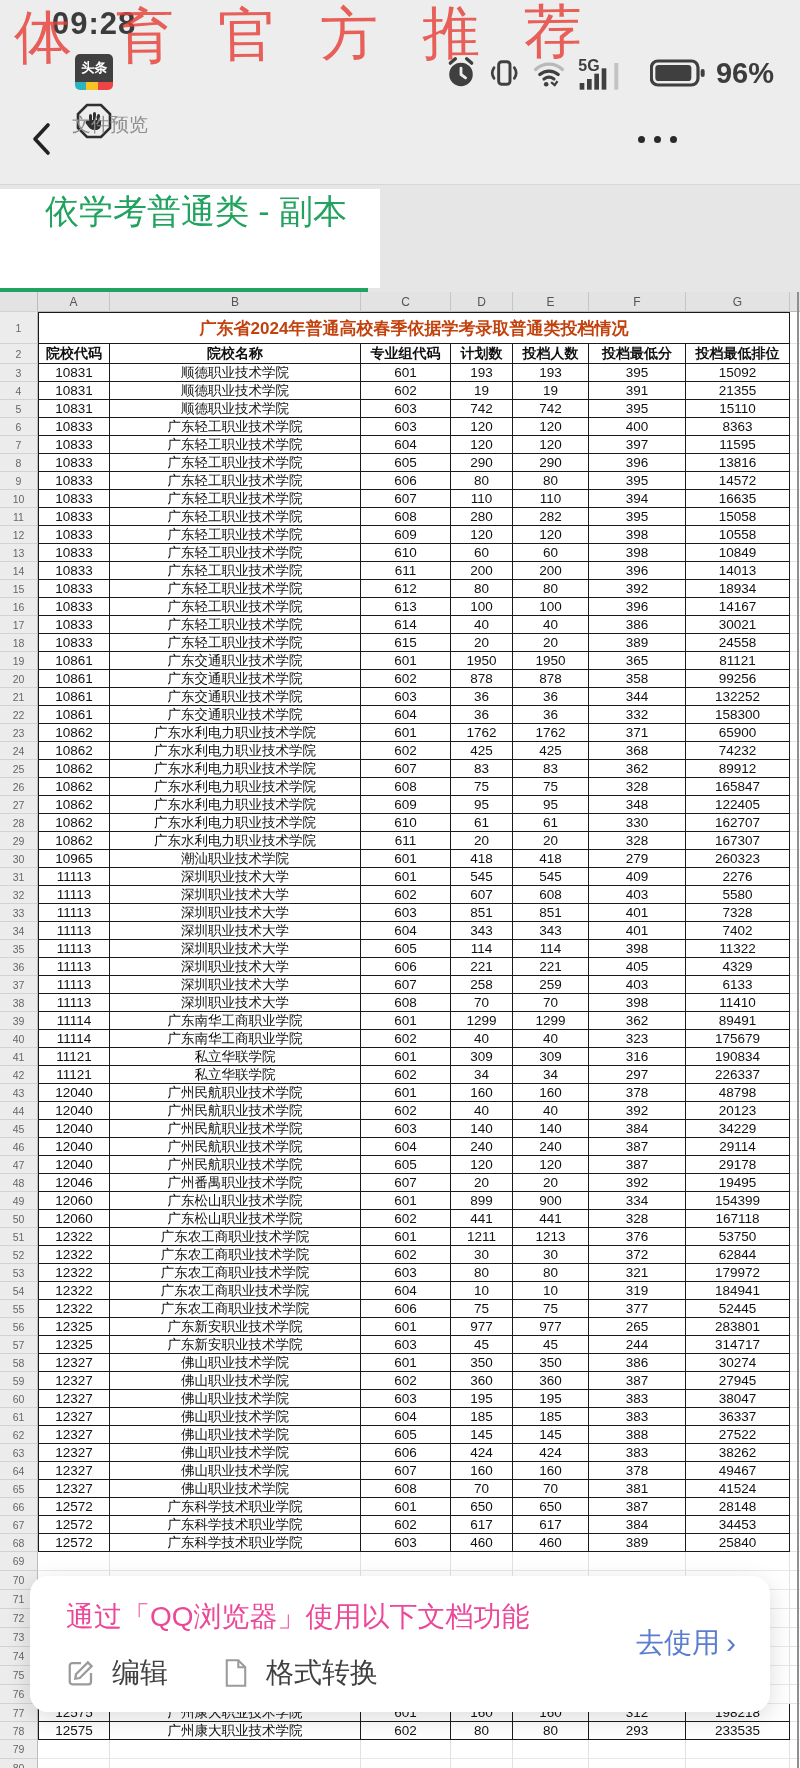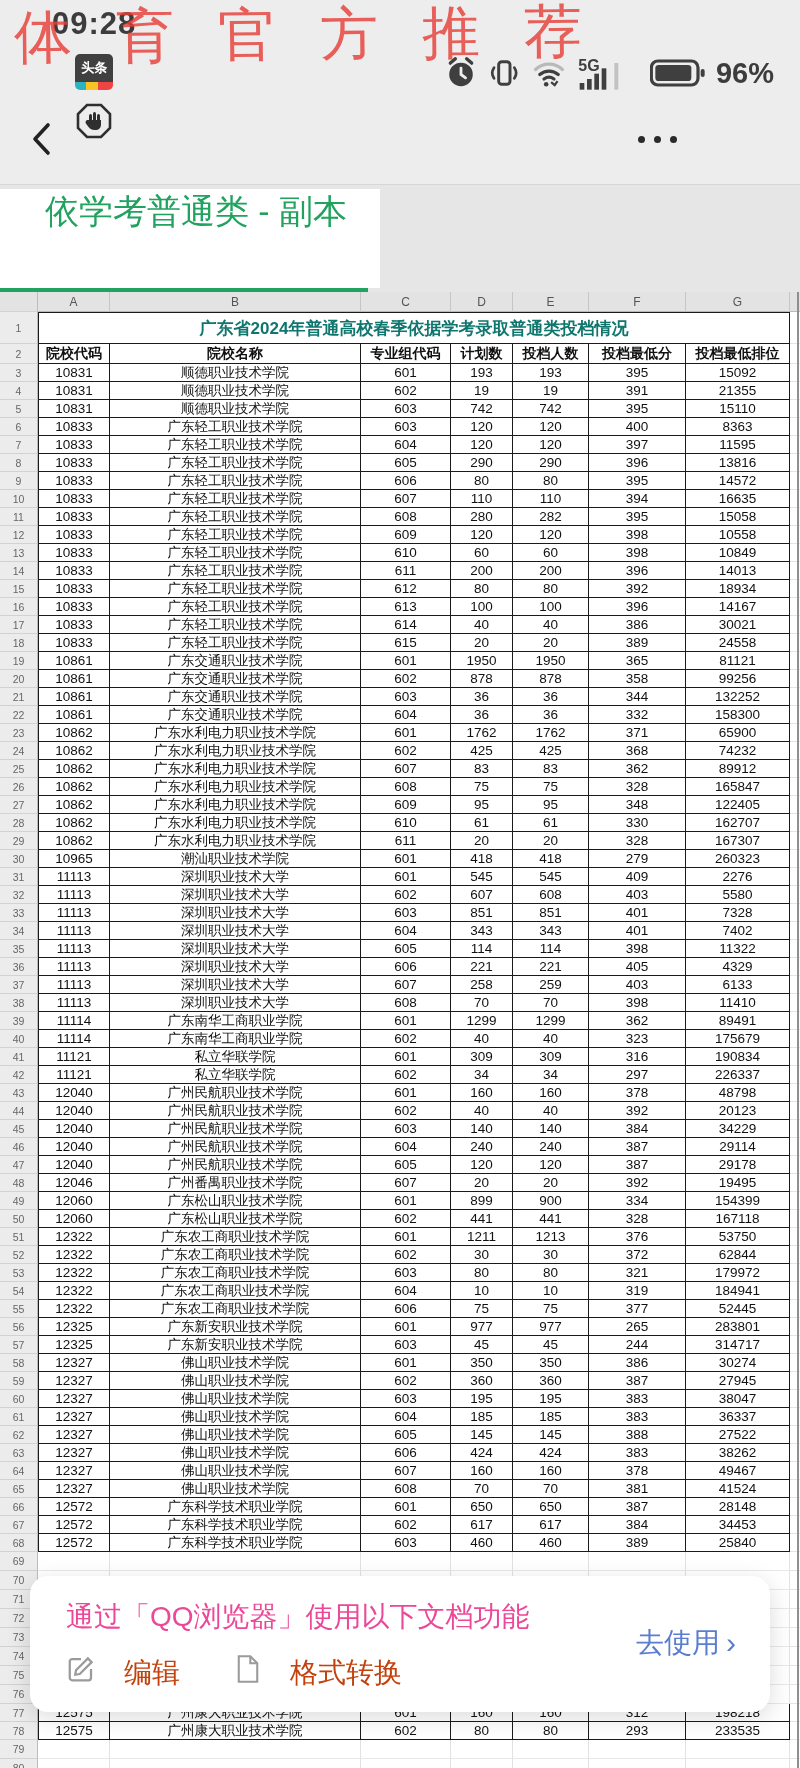--- a/index.html
+++ b/index.html
@@ -57,21 +57,21 @@
   .cB{width:251px;flex:0 0 251px;}
   .cC{width:90px;flex:0 0 90px;}
   .cD{width:62px;flex:0 0 62px;}
   .cE{width:76px;flex:0 0 76px;}
   .cF{width:97px;flex:0 0 97px;}
   .cG{width:104px;flex:0 0 104px;}
   .sliver{flex:1;box-sizing:border-box;border-bottom:1px solid #e4e4e4;}
   .trow1{display:flex;height:32px;}
   .title-cell{box-sizing:border-box;width:752px;flex:0 0 752px;border:1.5px solid #1a1a1a;
     display:flex;align-items:center;justify-content:center;
-    font-size:17px;font-weight:bold;color:#0f766e;}
+    font-size:17px;font-weight:bold;color:#c2410c;}
   .trow2{display:flex;height:20px;}
   .hcell{box-sizing:border-box;border-right:1.5px solid #1a1a1a;border-bottom:1.5px solid #1a1a1a;
     font-size:14px;font-weight:bold;color:#111;display:flex;align-items:center;justify-content:center;}
   .hcell.first{border-left:1.5px solid #1a1a1a;}
   .srow{display:flex;}
   .srow.data{height:18px;}
   .srow.empty{height:19px;}
   .cell{box-sizing:border-box;border-right:1.5px solid #1a1a1a;border-bottom:1.5px solid #1a1a1a;
     font-size:13.5px;color:#111;display:flex;align-items:center;justify-content:center;
     white-space:nowrap;overflow:hidden;}
@@ -79,21 +79,21 @@
   .ecell{box-sizing:border-box;border-right:1px solid #e2e2e2;border-bottom:1px solid #e8e8e8;}
   .edge-line{position:absolute;right:1px;top:0;bottom:0;width:2px;background:#8f8f8f;z-index:2;}
   
   .qq-card{position:absolute;left:30px;top:1576px;width:740px;height:136px;background:#fff;
     border-radius:18px;box-shadow:0 6px 24px rgba(0,0,0,.14);z-index:20;box-sizing:border-box;
     padding:22px 36px;}
   .qq-title{font-size:28px;color:#ec4899;font-weight:500;}
   .qq-action{position:absolute;right:34px;top:48px;font-size:28px;color:#5b7dd0;display:flex;align-items:center;gap:6px;}
   .qq-action .chev{font-size:30px;line-height:28px;}
   .qq-btnrow{display:flex;align-items:center;gap:54px;margin-top:18px;}
-  .qq-btn{display:flex;gap:28px;font-size:28px;color:#c2410c;}
+  .qq-btn{display:flex;align-items:center;gap:16px;font-size:28px;color:#404040;}
   .qq-btn svg{display:block;}
 </style>
 </head>
 <body>
 
 <div class="statusbar">
   <div class="sb-left">
     <span class="sb-time">09:28</span>
     <span class="toutiao">
       <span class="tt-top">头条</span>
@@ -155,20 +155,21 @@
   </div>
 </div>
 
 <div class="navbar">
   <span class="nav-back">
     <svg width="30" height="42" viewBox="0 0 30 42">
       <polyline points="22,7 9,21 22,35" fill="none" stroke="#222" stroke-width="3.6" stroke-linecap="round" stroke-linejoin="round"></polyline>
     </svg>
   </span>
   <div class="nav-texts">
+    <div class="nav-sub">文件预览</div>
   </div>
   <span class="nav-more">
       <i></i>
       <i></i>
       <i></i>
     </span>
 </div>
 
 <div class="tabstrip">
   <div class="sheettab">

